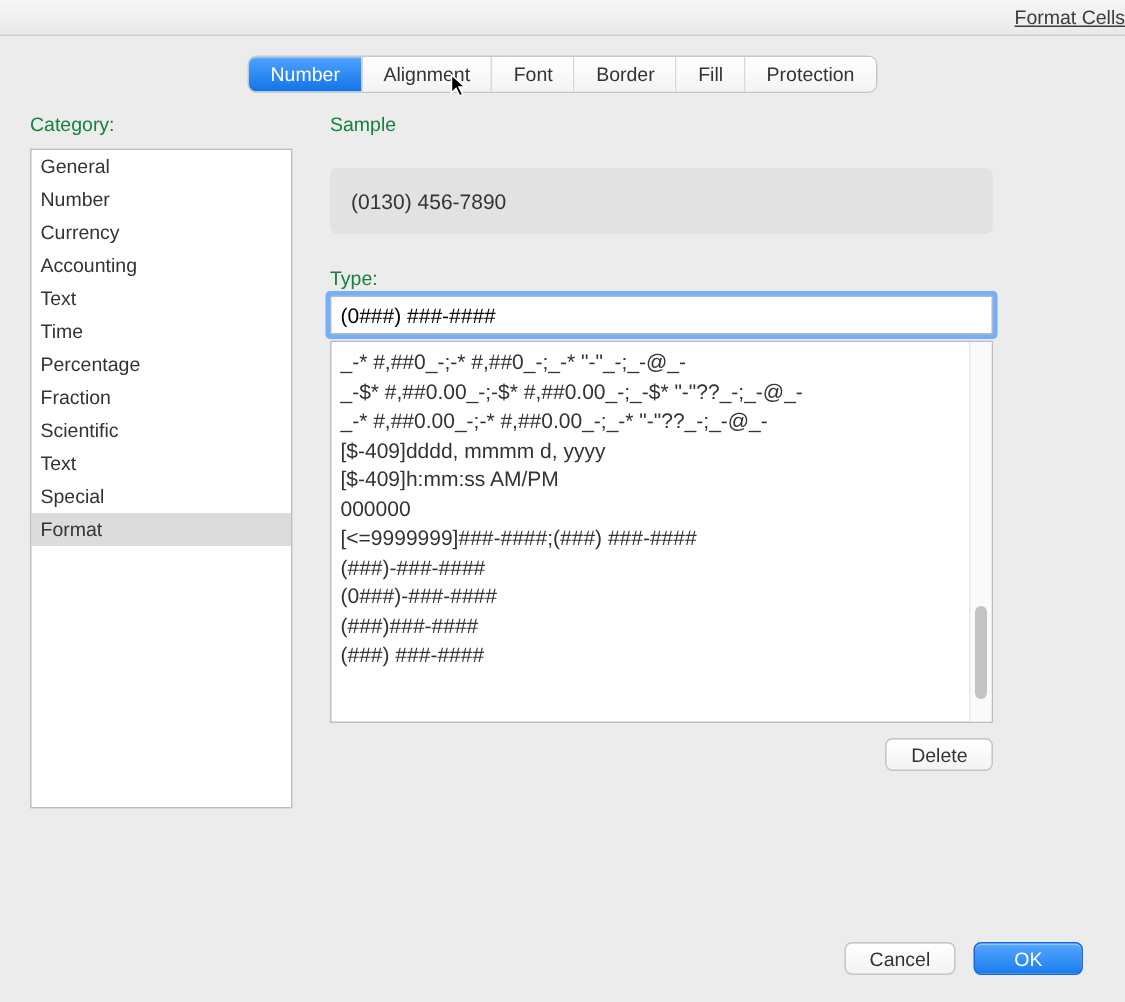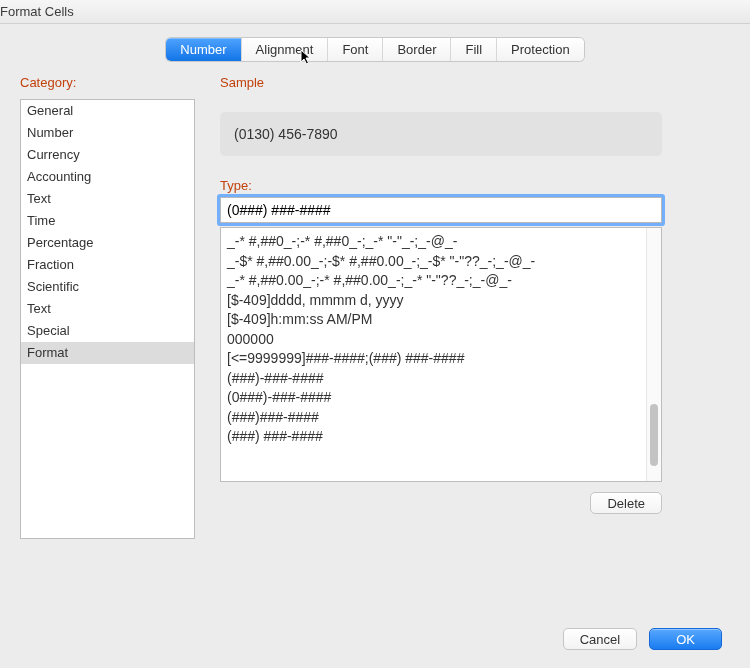--- a/index.html
+++ b/index.html
@@ -9,24 +9,25 @@
     background: #ececec;
     font-family: -apple-system, "Helvetica Neue", Arial, sans-serif;
     font-size: 13px;
     color: #333;
     overflow: hidden;
   }
   .titlebar {
     height: 24px;
     background: linear-gradient(#f6f6f6, #e9e9e9);
     border-bottom: 1px solid #d0d0d0;
-    text-align: left;
+    text-align: right;
     line-height: 24px;
     font-size: 13px;
     color: #3b3b3b;
+    text-decoration: underline;
   }
   .tabbar-wrap {
     display: flex;
     justify-content: center;
     padding-top: 14px;
   }
   .tabbar {
     display: inline-flex;
     border-radius: 5px;
     overflow: hidden;
@@ -48,21 +49,21 @@
     color: #fff;
     box-shadow: inset 0 1px 0 rgba(255,255,255,0.3);
   }
   .content {
     position: absolute;
     left: 20px; right: 28px;
     top: 75px; bottom: 68px;
   }
   .label {
     font-size: 13px;
-    color: #c2410c;
+    color: #15803d;
     margin-bottom: 4px;
   }
   .category-list {
     position: absolute;
     left: 0; top: 24px; width: 175px; height: 440px;
     background: #fff;
     border: 1px solid #bdbdbd;
     overflow: auto;
   }
   .cat-item {

